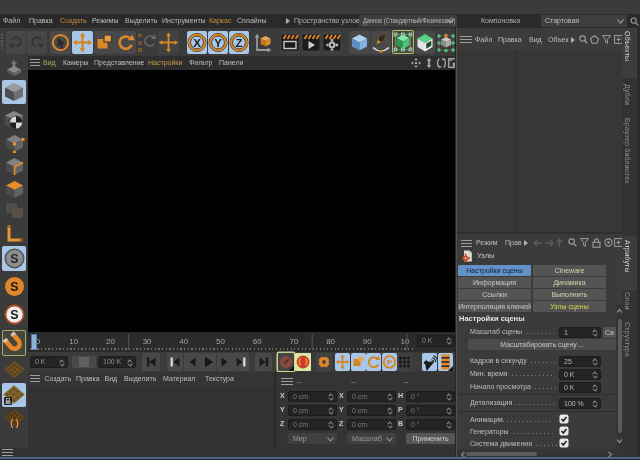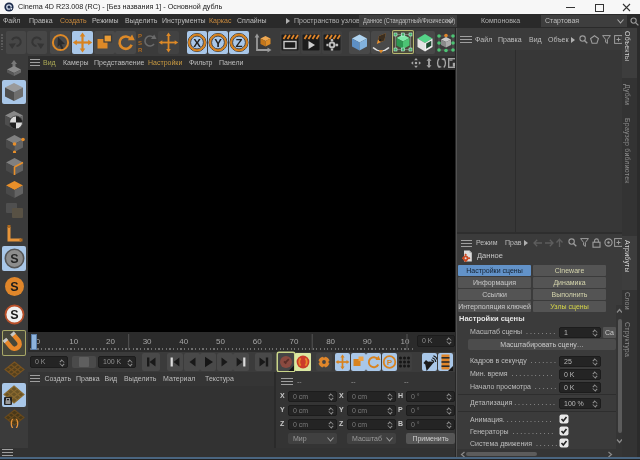--- a/index.html
+++ b/index.html
@@ -14,34 +14,20 @@
 .inp{position:absolute;background:#242424;border:1px solid #1c1c1c;border-radius:2px;color:#909090;font-size:7px;line-height:10px;padding-left:4px;}
 .spin{position:absolute;right:2px;top:1.5px;width:6px;height:8px;color:transparent;overflow:hidden;}
 .spin:before{content:"";position:absolute;left:1px;top:1px;width:3px;height:3px;border-left:1.2px solid #909090;border-top:1.2px solid #909090;transform:rotate(45deg) scale(1,0.8);}
 .spin:after{content:"";position:absolute;left:1px;bottom:1px;width:3px;height:3px;border-right:1.2px solid #909090;border-bottom:1.2px solid #909090;transform:rotate(45deg) scale(1,0.8);}
 vt{display:block;position:absolute;writing-mode:vertical-rl;font-size:7px;color:#8d8d8d;white-space:nowrap;letter-spacing:0.2px;}
 </style>
 </head>
 <body>
 <div id="app">
 
-<div class="abs" id="titlebar" style="left:0;top:0;width:640px;height:14px;background:#f7f7f7;">
-  <svg class="abs" style="left:4px;top:2px;" width="10" height="10" viewBox="0 0 10 10">
-        <circle cx="5" cy="5" r="4.6" fill="#1b2a4a"></circle>
-        <circle cx="5" cy="5" r="2.2" fill="none" stroke="#cfd8e8" stroke-width="1.3"></circle>
-        <circle cx="7.4" cy="6.8" r="1.5" fill="#1b2a4a"></circle>
-        <circle cx="7.3" cy="6.7" r="0.9" fill="#eef2f8"></circle>
-      </svg>
-  <div class="abs" style="left:18px;top:2px;font-size:7.2px;line-height:10px;color:#1a1a1a;">Cinema 4D R23.008 (RC) - [Без названия 1] - Основной дубль</div>
-  <div class="abs" style="left:566px;top:7px;width:9px;height:1px;background:#333;"></div>
-  <div class="abs" style="left:595px;top:4px;width:7px;height:6px;border:1px solid #333;"></div>
-  <svg class="abs" style="left:622px;top:3px;" width="9" height="9" viewBox="0 0 9 9">
-        <path d="M1 1 L8 8 M8 1 L1 8" stroke="#333" stroke-width="1.1"></path>
-      </svg>
-</div>
 
 <div class="abs" id="menubar" style="left:0;top:14px;width:640px;height:14px;background:#2a2a2a;">
   <span class="m" style="left:3px;">Файл</span>
   <span class="m" style="left:29px;">Правка</span>
   <span class="m" style="left:60px;color:#c98a3e;">Создать</span>
   <span class="m" style="left:92px;">Режимы</span>
   <span class="m" style="left:125px;">Выделить</span>
   <span class="m" style="left:162px;">Инструменты</span>
   <span class="m" style="left:209px;color:#c98a3e;">Каркас</span>
   <span class="m" style="left:237px;">Сплайны</span>
@@ -723,21 +709,21 @@
             <rect x="-0.8" y="-3.9" width="1.6" height="1.4"></rect>
             <rect x="-0.8" y="2.5" width="1.6" height="1.4"></rect>
             <rect x="-3.9" y="-0.8" width="1.4" height="1.6"></rect>
             <rect x="2.5" y="-0.8" width="1.4" height="1.6"></rect>
             <rect x="-3.4" y="-3.4" width="1.5" height="1.5" transform="rotate(45)"></rect>
             <rect x="1.9" y="-3.4" width="1.5" height="1.5" transform="rotate(45)"></rect>
           </g>
           <circle r="1" fill="#dcdcdc"></circle>
         </g>
       </svg>
-  <div class="txt abs" style="left:22px;top:221px;font-size:7.5px;color:#c6c6c6;">Данное</div>
+  <div class="txt abs" style="left:22px;top:221px;font-size:7.5px;color:#c6c6c6;">Узлы</div>
 
   <div class="abs" style="left:3px;top:237px;width:73px;height:11px;background:#6292c8;color:#14202e;font-size:7px;line-height:11px;text-align:center;border-radius:1px;">Настройки сцены</div>
   <div class="abs" style="left:78px;top:237px;width:73px;height:11px;background:#545454;color:#d4d4ac;font-size:7px;line-height:11px;text-align:center;border-radius:1px;">Cineware</div>
   <div class="abs" style="left:3px;top:249px;width:73px;height:11px;background:#545454;color:#c9c9c9;font-size:7px;line-height:11px;text-align:center;border-radius:1px;">Информация</div>
   <div class="abs" style="left:78px;top:249px;width:73px;height:11px;background:#545454;color:#d4d4ac;font-size:7px;line-height:11px;text-align:center;border-radius:1px;">Динамика</div>
   <div class="abs" style="left:3px;top:261px;width:73px;height:11px;background:#545454;color:#c9c9c9;font-size:7px;line-height:11px;text-align:center;border-radius:1px;">Ссылки</div>
   <div class="abs" style="left:78px;top:261px;width:73px;height:11px;background:#545454;color:#d4d4ac;font-size:7px;line-height:11px;text-align:center;border-radius:1px;">Выполнить</div>
   <div class="abs" style="left:3px;top:273px;width:73px;height:11px;background:#545454;color:#c9c9c9;font-size:7px;line-height:11px;text-align:center;border-radius:1px;">Интерполяция ключей</div>
   <div class="abs" style="left:78px;top:273px;width:73px;height:11px;background:#545454;color:#d6d648;font-size:7px;line-height:11px;text-align:center;border-radius:1px;">Узлы сцены</div>
 

